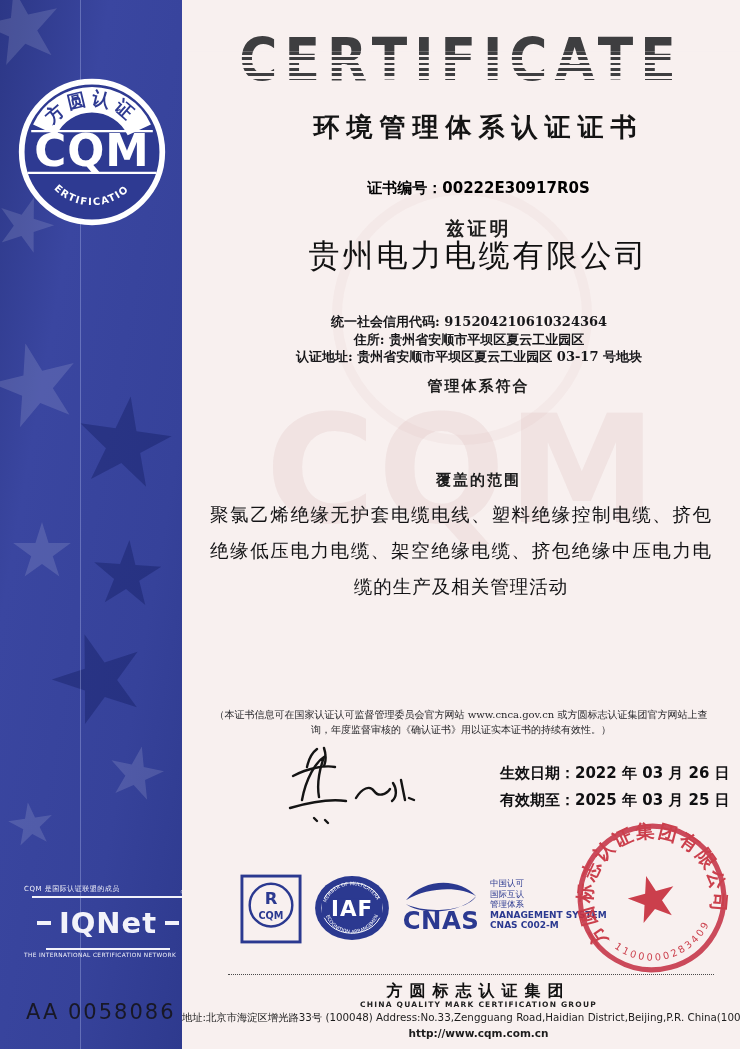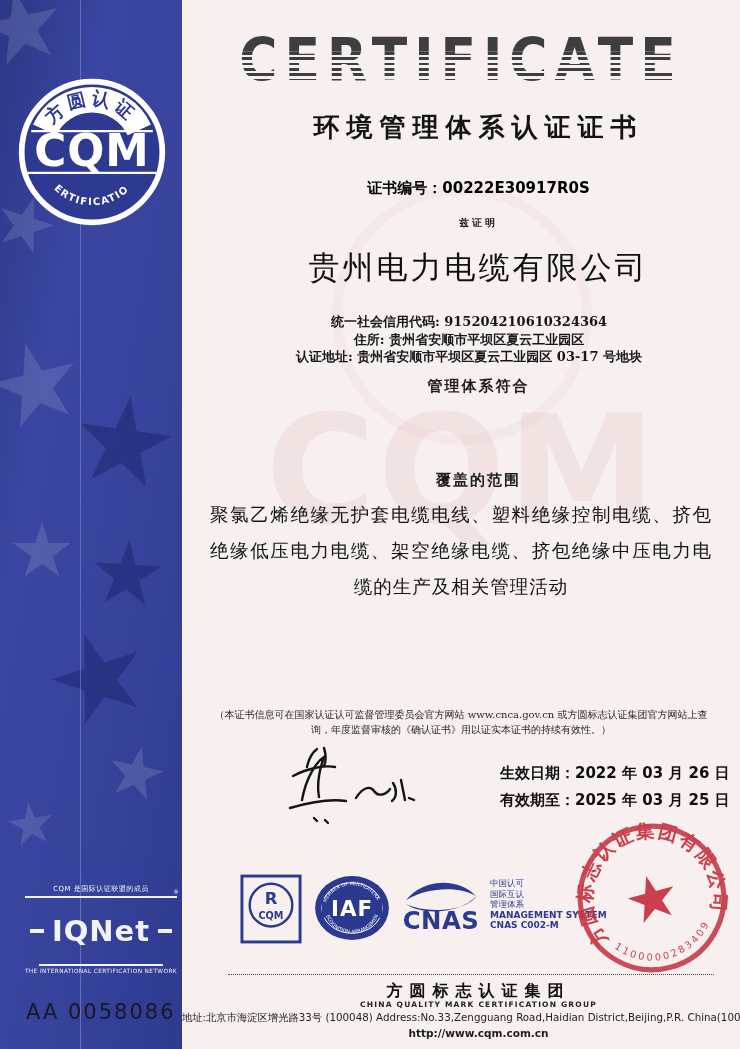--- a/index.html
+++ b/index.html
@@ -14,25 +14,25 @@
   #sidebar {
     position:absolute; left:0; top:0; width:182px; height:1049px;
     background:linear-gradient(100deg,#2c3786 0%, #3a46a0 30%, #36429a 70%, #2e3a8e 100%);
     overflow:hidden;
   }
   .star { position:absolute; clip-path:polygon(50% 0%,61% 35%,98% 35%,68% 57%,79% 91%,50% 70%,21% 91%,32% 57%,2% 35%,39% 35%); }
   .star.light { background:rgba(255,255,255,0.13); }
   .star.dark  { background:rgba(10,18,80,0.32); }
   .v-line { position:absolute; left:80px; top:0; width:1px; height:100%; background:rgba(205,215,255,0.30); }
   #cqm-logo { position:absolute; left:16px; top:76px; }
-  #iqnet { position:absolute; left:17px; top:884px; width:168px; text-align:center; color:#f2f2fa; }
+  #iqnet { position:absolute; left:24px; top:884px; width:168px; color:#f2f2fa; }
   #iqnet .tiny { font-size:7px; letter-spacing:0.5px; white-space:nowrap; }
   #iqnet .rule { height:2px; background:#f2f2fa; margin:2px 8px; position:relative; }
   #iqnet .reg { position:absolute; right:-2px; top:-8px; font-size:6px; }
-  #iqnet .name-row { display:flex; align-items:center; justify-content:center; gap:8px; margin:18px 0; }
+  #iqnet .name-row { display:flex; align-items:center; justify-content:center; gap:8px; margin:10px 0; }
   #iqnet .dash { width:14px; height:4px; background:#f2f2fa; }
   #iqnet .name { font-size:29px; font-weight:bold; letter-spacing:1px; line-height:30px; }
   #iqnet .rule2 { height:2px; background:#f2f2fa; margin:1px 22px 2px; }
   #iqnet .net-tiny { font-size:5.8px; letter-spacing:0.4px; white-space:nowrap; }
   #serial { position:absolute; left:26px; top:1000px; font-size:21px; letter-spacing:2px; color:#181826; font-weight:500; }
   
   #main { position:absolute; left:182px; top:0; width:558px; height:1049px; }
   .center { text-align:center;padding-left:35px; }
   #watermark {
     position:absolute; left:90px; top:330px; width:380px; height:280px;
@@ -48,22 +48,22 @@
     position:absolute; left:0; top:26px; width:100%; text-align:center;
     font-size:52px; font-weight:900; letter-spacing:7px; color:#3e3e40;
     transform:scaleY(1.12); transform-origin:top;
   }
   #cert-title .stripes {
     position:absolute; left:0; top:38%; width:100%; height:62%;
     background:repeating-linear-gradient(to bottom, rgba(248,240,239,0) 0 2.6px, #f8f0ef 2.6px 4.8px);
   }
   #cert-title-zh { position:absolute; left:0; top:110px; width:100%; font-size:26px; font-weight:bold; letter-spacing:7px; color:#141414; }
   #cert-no { position:absolute; left:0; top:179px; width:100%; font-size:15px; font-weight:bold; color:#000000; }
-  #certify { position:absolute; left:0; top:216px; width:100%; font-size:10px; font-weight:bold; letter-spacing:3px; }
-  #company { position:absolute; left:0; top:247px; width:100%; font-size:31px; letter-spacing:3px; font-family:"DejaVu Serif","Liberation Serif",serif; color:#101010; }
+  #certify { position:absolute; left:0; top:216px; width:100%; font-size:19px; font-weight:bold; letter-spacing:3px; }
+  #company { position:absolute; left:0; top:235px; width:100%; font-size:31px; letter-spacing:3px; font-family:"DejaVu Serif","Liberation Serif",serif; color:#101010; }
   .addr-line { position:absolute; left:8px; width:100%; text-align:center; font-size:13px; font-weight:bold; font-family:"DejaVu Serif","Liberation Serif",serif; color:#17171a; }
   #credit-code { top:313px; }
   #residence   { top:331px; }
   #cert-addr   { top:348px; }
   #sys-conform { position:absolute; left:0; top:377px; width:100%; font-size:15px; font-weight:bold; letter-spacing:2px; }
   #standard { position:absolute; left:0; top:397px; width:100%; font-size:22px; font-weight:bold; font-family:"Liberation Serif","DejaVu Serif",serif; color:#0d0d0d; }
   #scope-title { position:absolute; left:0; top:471px; width:100%; font-size:15px; font-weight:bold; letter-spacing:2px; }
   #scope-text {
     position:absolute; left:28px; top:497px; width:502px;
     font-size:18.5px; line-height:36px; font-family:"DejaVu Serif","Liberation Serif",serif;

